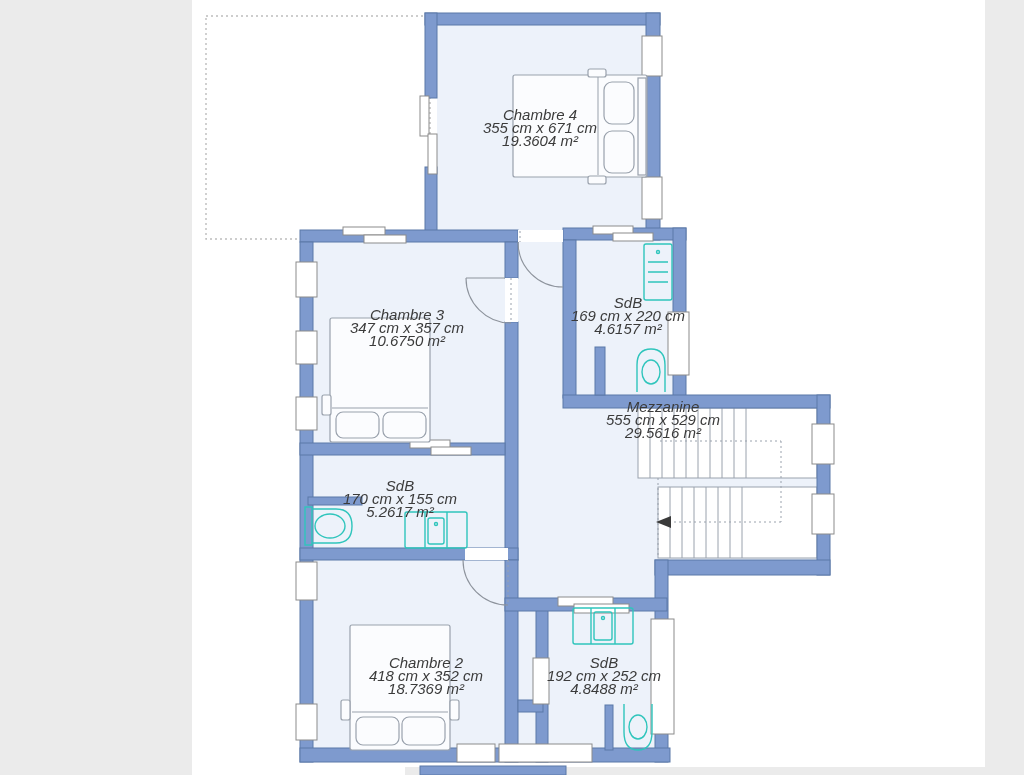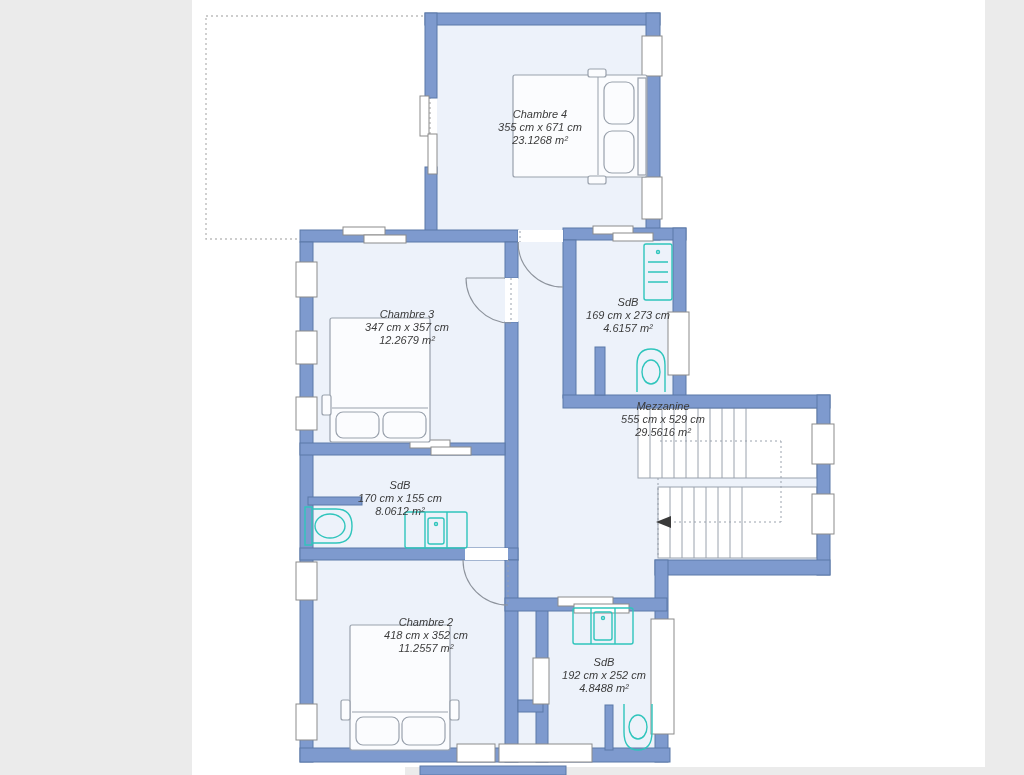--- a/index.html
+++ b/index.html
@@ -17,21 +17,21 @@
   .teal{fill:none;stroke:#2fc5bc;stroke-width:1.4;}
   .graybg{fill:#ebebeb;}
   .dash{fill:none;stroke:#bdbdbd;stroke-width:1.4;stroke-dasharray:2 3;}
   .sline{stroke:#9aa2ad;stroke-width:1;fill:none;}
   .sdash{stroke:#9aa2ad;stroke-width:1;fill:none;stroke-dasharray:2 3;}
   .door{stroke:#8d939c;stroke-width:1.1;fill:none;}
   .doordash{stroke:#9aa2ad;stroke-width:1;fill:none;stroke-dasharray:2 3;}
   .stairfill{fill:#ffffff;stroke:#9aa2ad;stroke-width:1;}
   .room-label{
     position:absolute;transform:translateX(-50%);text-align:center;
-    font-style:italic;font-size:11px;line-height:13px;color:#3b3b3b;
+    font-style:italic;font-size:15px;line-height:13px;color:#3b3b3b;
     white-space:nowrap;pointer-events:none;
   }
 </style>
 </head>
 <body>
 
 <svg id="plan-svg" viewBox="0 0 1024 775">
 
   <g>
     <rect class="graybg" x="0" y="0" width="192" height="775"></rect>
@@ -195,44 +195,44 @@
   </g>
   <g>
     <path class="teal" d="M624,704 V732 Q624,750 638,750 Q652,750 652,732 V704"></path>
     <ellipse class="teal" cx="638" cy="727" rx="9" ry="12"></ellipse>
   </g>
 </svg>
 
 <div class="room-label" style="left:540px;top:108px">
   <div>Chambre 4</div>
   <div>355 cm x 671 cm</div>
-  <div>23.1268 m²</div>
+  <div>19.3604 m²</div>
 </div>
 <div class="room-label" style="left:407px;top:308px">
   <div>Chambre 3</div>
   <div>347 cm x 357 cm</div>
-  <div>12.2679 m²</div>
+  <div>10.6750 m²</div>
 </div>
 <div class="room-label" style="left:628px;top:296px">
   <div>SdB</div>
-  <div>169 cm x 273 cm</div>
+  <div>169 cm x 220 cm</div>
   <div>4.6157 m²</div>
 </div>
 <div class="room-label" style="left:663px;top:400px">
   <div>Mezzanine</div>
   <div>555 cm x 529 cm</div>
   <div>29.5616 m²</div>
 </div>
 <div class="room-label" style="left:400px;top:479px">
   <div>SdB</div>
   <div>170 cm x 155 cm</div>
-  <div>8.0612 m²</div>
-</div>
-<div class="room-label" style="left:426px;top:616px">
+  <div>5.2617 m²</div>
+</div>
+<div class="room-label" style="left:426px;top:656px">
   <div>Chambre 2</div>
   <div>418 cm x 352 cm</div>
-  <div>11.2557 m²</div>
+  <div>18.7369 m²</div>
 </div>
 <div class="room-label" style="left:604px;top:656px">
   <div>SdB</div>
   <div>192 cm x 252 cm</div>
   <div>4.8488 m²</div>
 </div>
 
 </body></html>

